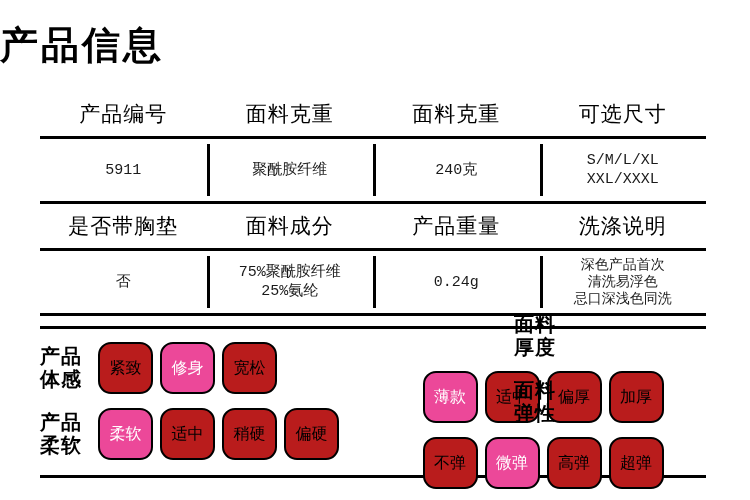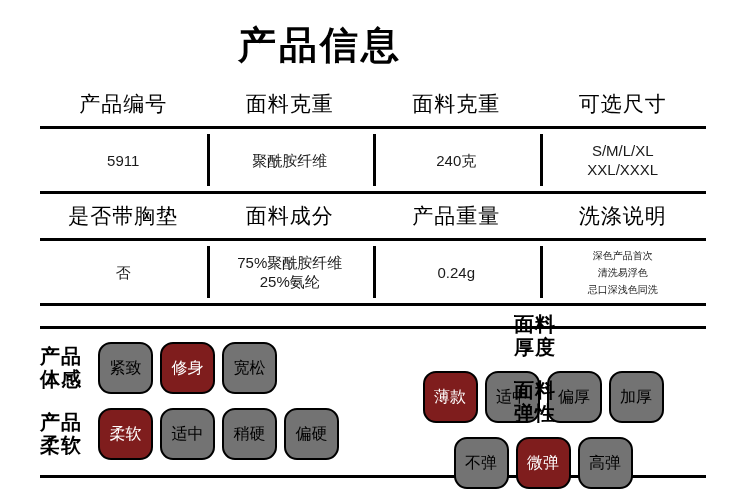--- a/index.html
+++ b/index.html
@@ -21,34 +21,35 @@
     width: 750px;
     height: 500px;
   }
 
   
   .title {
     position: absolute;
     left: 0;
     top: 22px;
     width: 640px;
-    text-align: center;
+    text-align: left;
     font-size: 38px;
     font-weight: bold;
     letter-spacing: 3px;
     line-height: 46px;
     color: #000000;
   }
 
   
   .spec-table {
     position: absolute;
     left: 40px;
-    top: 82px;
+    top: 92px;
     width: 666px;
+    font-family: Liberation Mono, monospace;
   }
 
   .rule {
     height: 3px;
     background: #000000;
     width: 100%;
   }
 
   .spec-row {
     display: flex;
@@ -88,21 +89,21 @@
     content: "";
     position: absolute;
     left: 0;
     top: 5px;
     bottom: 5px;
     width: 3px;
     background: #000000;
   }
 
   .cellline { display: block; }
-  .value-small { font-size: 10px; line-height: 17px; }
+  .value-small { font-size: 14px; line-height: 17px; }
 
   
   .attr-section {
     position: absolute;
     left: 40px;
     top: 326px;
     width: 666px;
   }
 
   .attr-rows {
@@ -144,25 +145,25 @@
     width: 55px;
     height: 52px;
     border: 2px solid #000000;
     border-radius: 13px;
     display: flex;
     align-items: center;
     justify-content: center;
     font-size: 16px;
     letter-spacing: 0px;
     box-sizing: border-box;
-    background: #737373;
+    background: #b91c1c;
     color: #000000;
   }
   .pill.selected {
-    background: #7f1d1d;
+    background: #ec4899;
     color: #ffffff;
     border-color: #000000;
     text-align: right;
   }
 </style>
 </head>
 <body>
 
 <div class="page">
 
@@ -272,20 +273,21 @@
               <div class="pill">偏硬</div>
             </div>
           </div>
           <div class="attr-group right">
             <div class="attr-label">面料
 弹性</div>
             <div class="pills">
               <div class="pill">不弹</div>
               <div class="pill selected">微弹</div>
               <div class="pill">高弹</div>
+              <div class="pill">超弹</div>
             </div>
           </div>
         </div>
       </div>
     <div class="rule"></div>
   </div>
 
 </div>
 
 </body></html>

